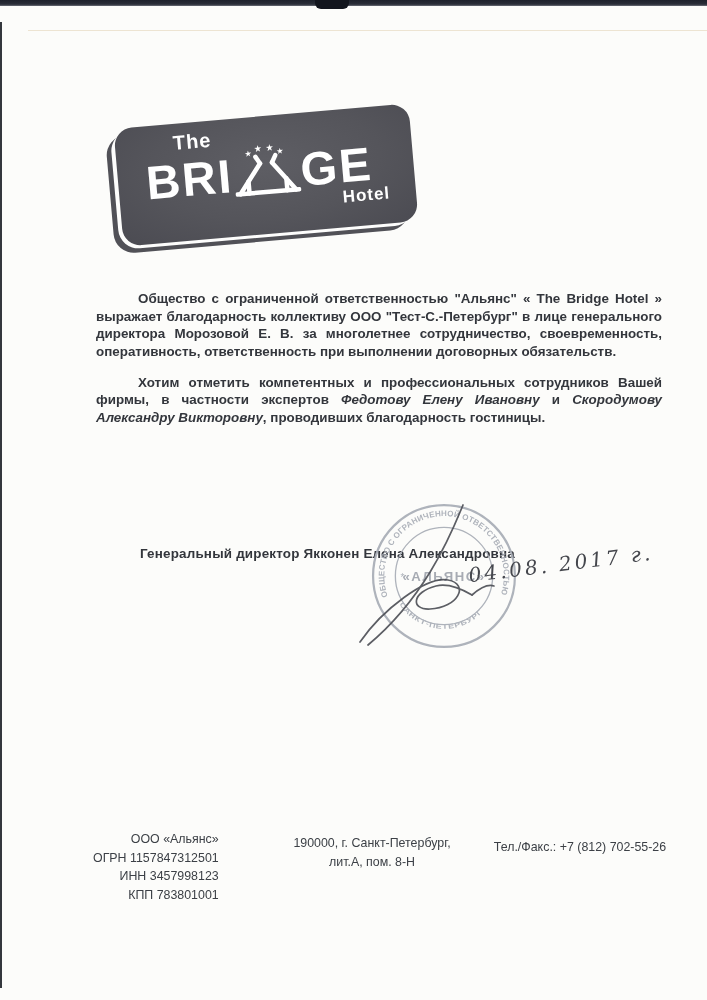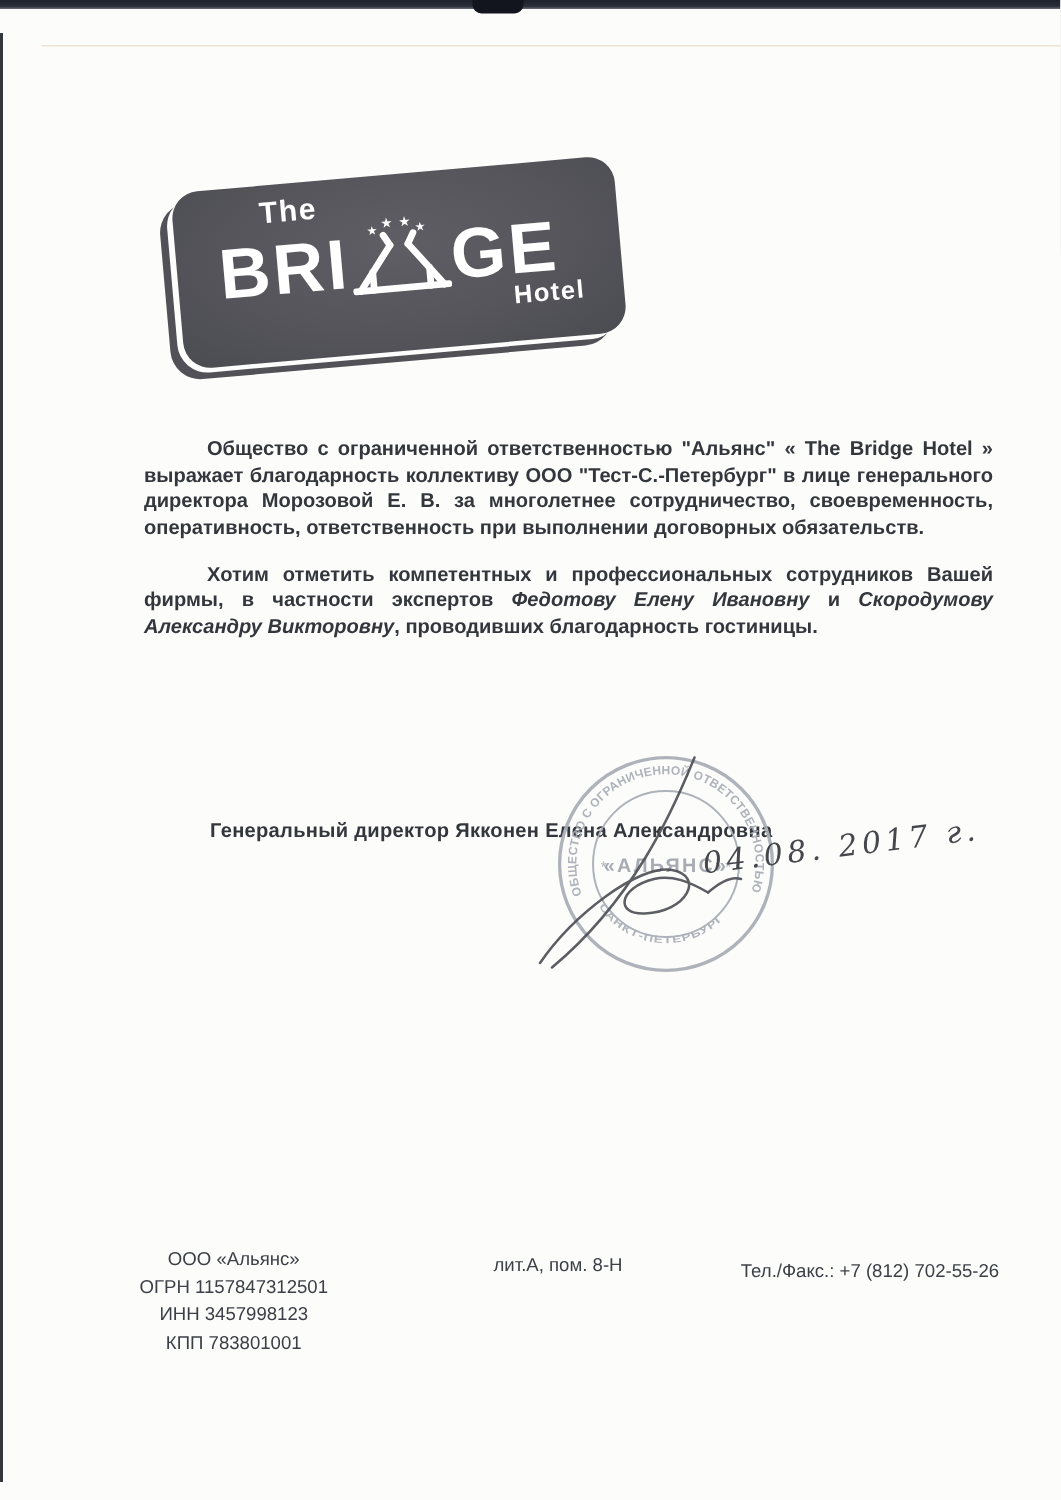--- a/index.html
+++ b/index.html
@@ -37,21 +37,21 @@
   .sig-row{position:absolute;left:140px;top:546px;color:#33363c;font-size:13.4px;font-weight:bold;letter-spacing:.2px;}
 
   
   .stamp-svg{position:absolute;left:368px;top:500px;width:152px;height:152px;opacity:.92;}
   .sign-svg{position:absolute;left:330px;top:492px;width:340px;height:175px;}
   .hand-date{position:absolute;left:468px;top:552px;transform:rotate(-7deg);
     font-family:"DejaVu Serif",serif;font-style:italic;font-size:20px;letter-spacing:3px;color:#45474d;}
 
   
   .footer{position:absolute;left:0;top:828px;width:707px;height:90px;color:#3c4046;font-size:12.4px;line-height:1.5;}
-  .f-col1{position:absolute;left:93px;top:2px;text-align:center;}
+  .f-col1{position:absolute;left:93px;top:2px;text-align:right;}
   .f-col2{position:absolute;left:258px;top:6px;width:228px;text-align:center;}
   .f-col3{position:absolute;left:490px;top:10px;width:180px;text-align:center;}
 </style>
 </head>
 <body>
 
 <div class="page">
 
   <div class="scan-top"></div>
   <div class="scan-blob"></div>
@@ -123,20 +123,21 @@
   <div class="hand-date">04.08. 2017 г.</div>
 
   <div class="footer">
     <div class="f-col1">
       <div>ООО «Альянс»</div>
       <div>ОГРН 1157847312501</div>
       <div>ИНН 3457998123</div>
       <div>КПП 783801001</div>
     </div>
     <div class="f-col2">
+      <div>190000, г. Санкт-Петербург,</div>
       <div>лит.А, пом. 8-Н</div>
     </div>
     <div class="f-col3">
       <div>Тел./Факс.: +7 (812) 702-55-26</div>
     </div>
   </div>
 
 </div>
 
 </body></html>

